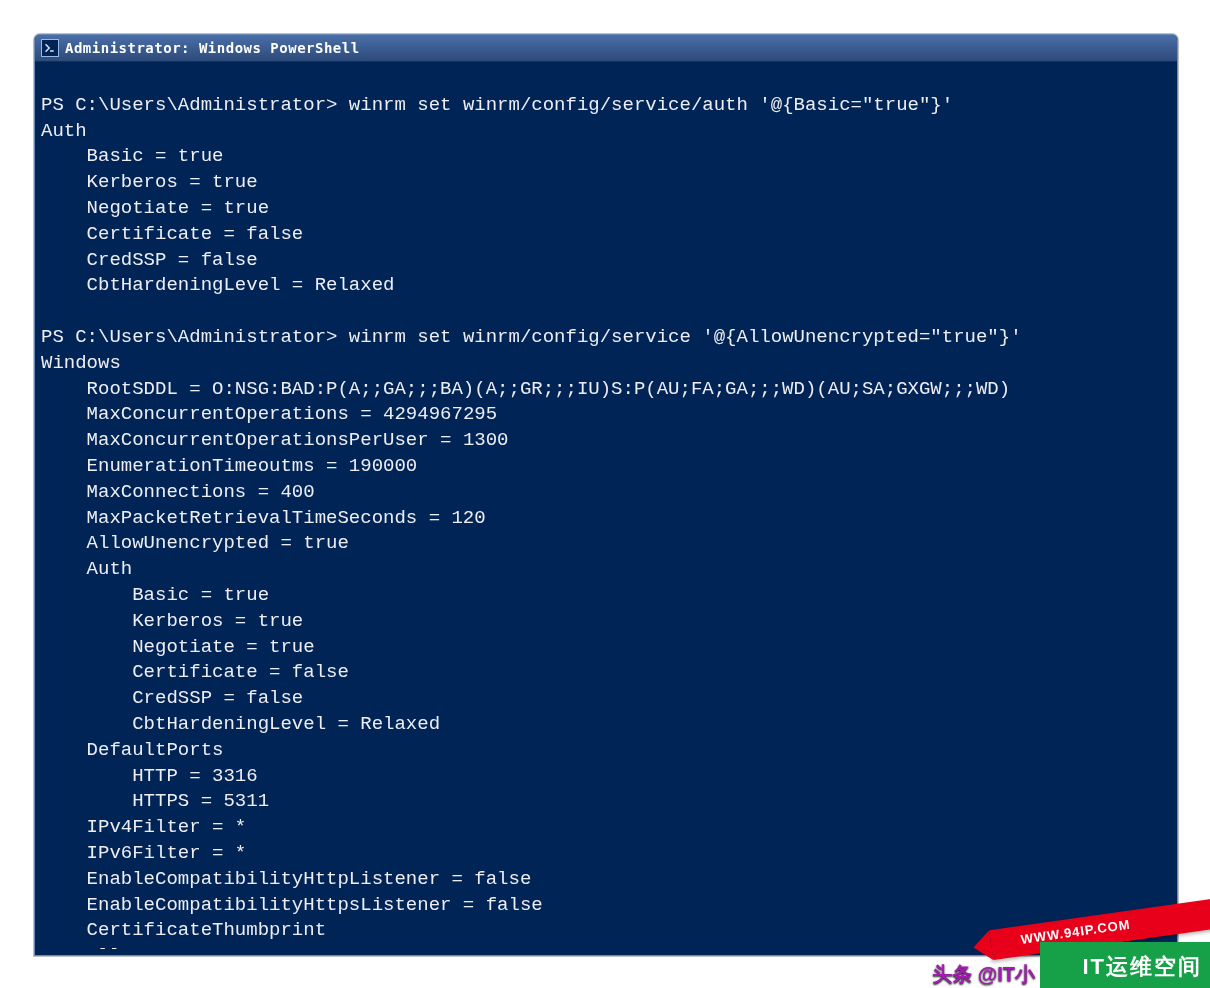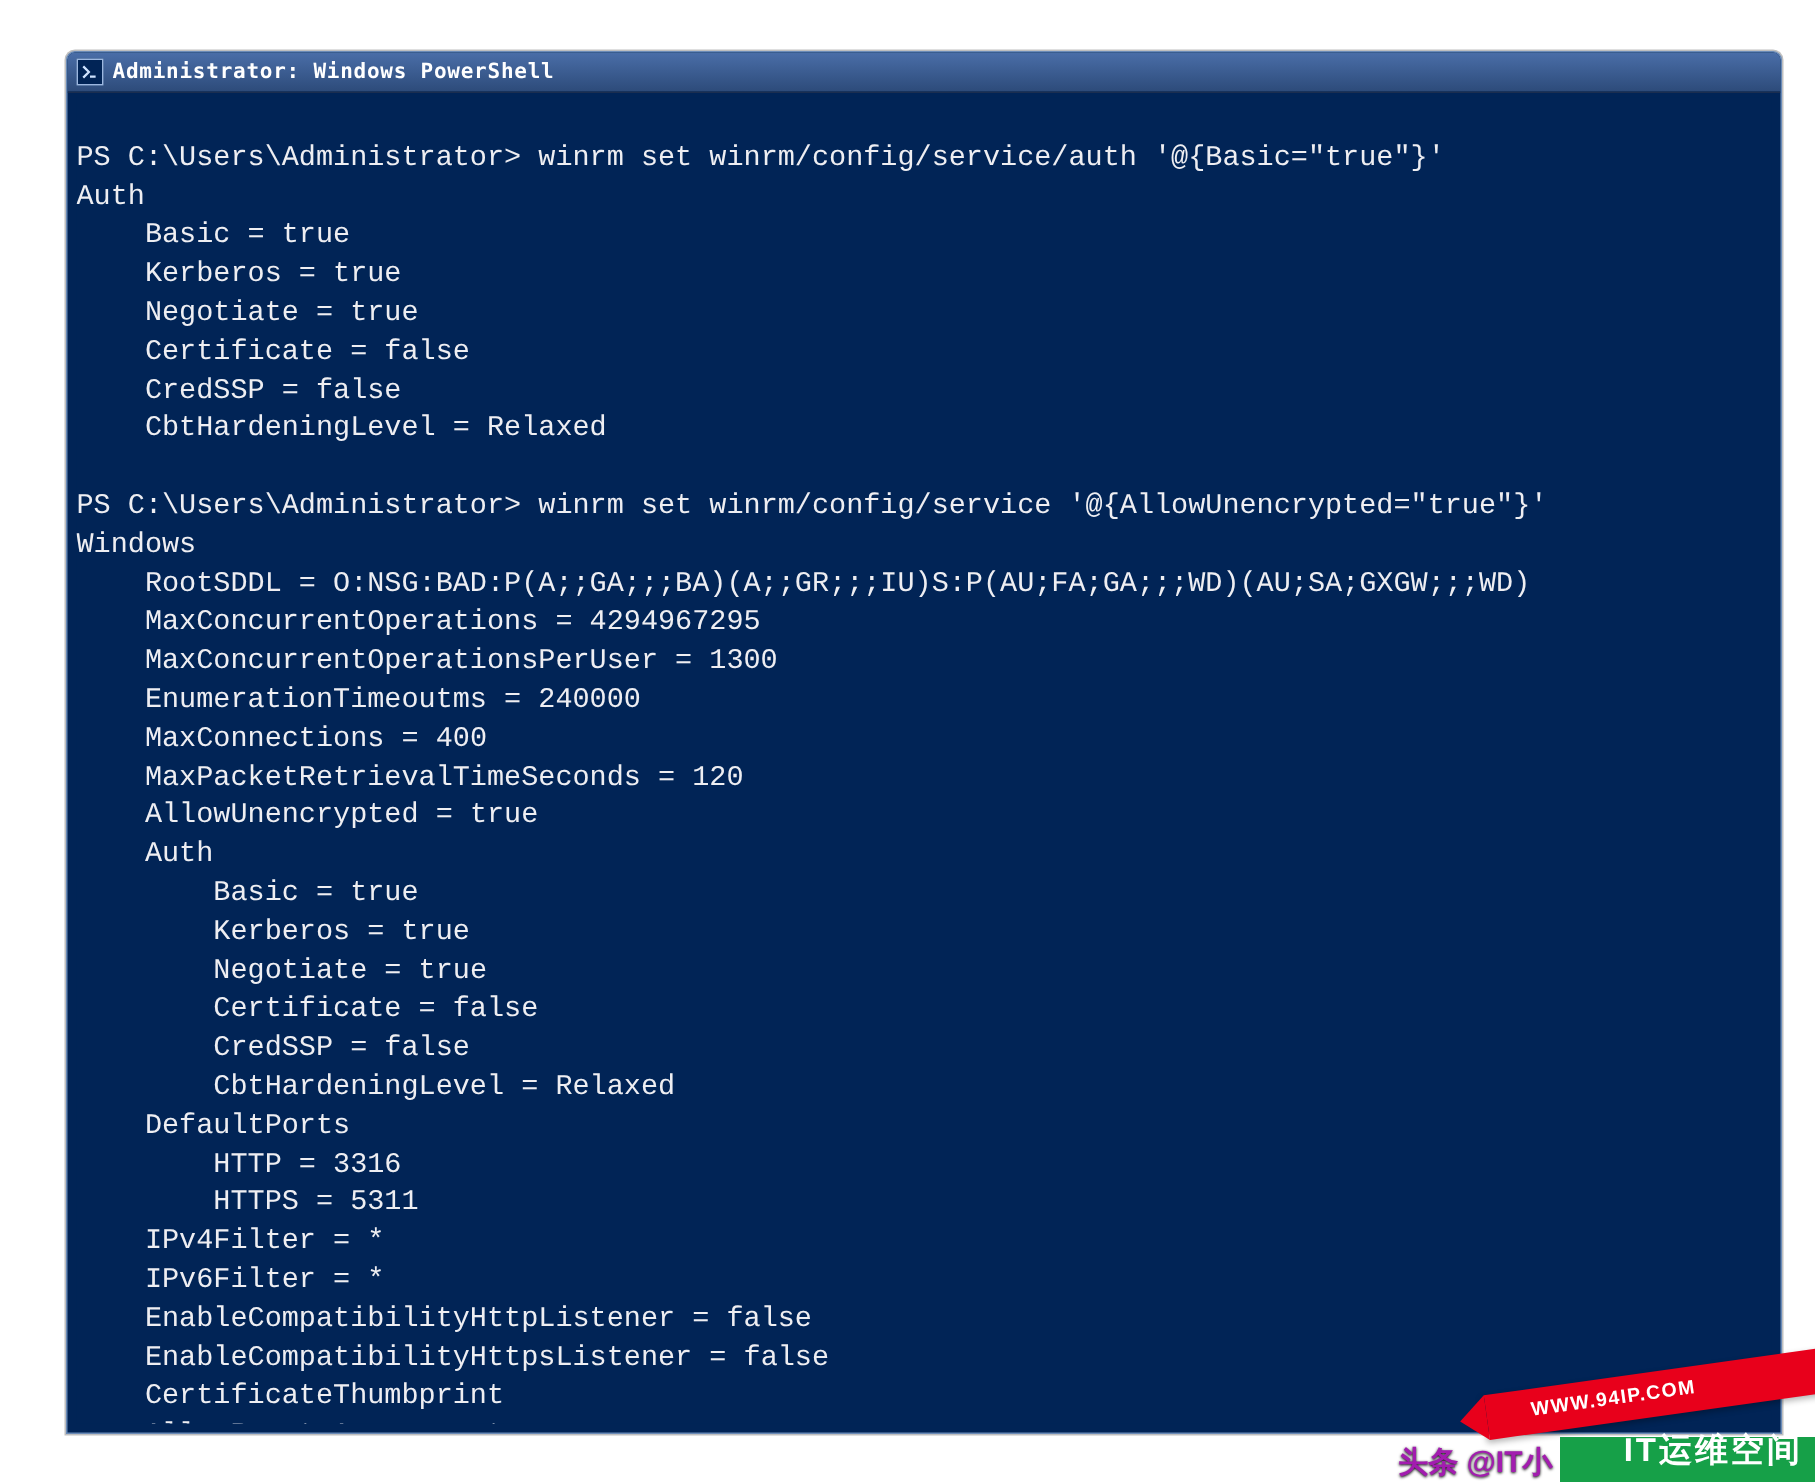--- a/index.html
+++ b/index.html
@@ -6,21 +6,21 @@
     margin: 0;
     padding: 0;
     width: 1210px;
     height: 988px;
     background: #ffffff;
     overflow: hidden;
     font-family: "Consolas", "Courier New", monospace;
   }
   .window {
     position: absolute;
-    left: 44px;
+    left: 34px;
     top: 34px;
     width: 1142px;
     height: 920px;
     background: #012456;
     border: 1px solid #6a8bb8;
     border-top-left-radius: 6px;
     border-top-right-radius: 6px;
     box-shadow: 0 0 0 1px #00000040;
     overflow: hidden;
   }
@@ -107,21 +107,21 @@
     color:#fff;
     font: bold 13px Arial, sans-serif;
     letter-spacing:1px;
     transform: none;
   }
   .green-block{
     position:absolute;
     right:0;
     bottom:0;
     width:170px;
-    height:30px;
+    height:46px;
     background:#16a048;
   }
   .green-block span{
     position:absolute;
     right:8px;
     bottom:6px;
     color:#fff;
     font: bold 22px "Microsoft YaHei","SimHei",sans-serif;
     letter-spacing:2px;
   }
@@ -157,21 +157,21 @@
 <span class="line">    Negotiate = <span>true</span></span>
 <span class="line">    Certificate = <span>false</span></span>
 <span class="line">    CredSSP = <span>false</span></span>
 <span class="line">    CbtHardeningLevel = <span>Relaxed</span></span>
 <span class="line"> </span>
 <span class="line"><span>PS C:\Users\Administrator&gt;</span> <span>winrm set winrm/config/service '@{AllowUnencrypted="true"}'</span></span>
 <span class="line">Windows</span>
 <span class="line">    RootSDDL = <span>O:NSG:BAD:P(A;;GA;;;BA)(A;;GR;;;IU)S:P(AU;FA;GA;;;WD)(AU;SA;GXGW;;;WD)</span></span>
 <span class="line">    MaxConcurrentOperations = <span>4294967295</span></span>
 <span class="line">    MaxConcurrentOperationsPerUser = <span>1300</span></span>
-<span class="line">    EnumerationTimeoutms = <span>240000</span></span>
+<span class="line">    EnumerationTimeoutms = <span>190000</span></span>
 <span class="line">    MaxConnections = <span>400</span></span>
 <span class="line">    MaxPacketRetrievalTimeSeconds = <span>120</span></span>
 <span class="line">    AllowUnencrypted = <span>true</span></span>
 <span class="line">    Auth</span>
 <span class="line">        Basic = <span>true</span></span>
 <span class="line">        Kerberos = <span>true</span></span>
 <span class="line">        Negotiate = <span>true</span></span>
 <span class="line">        Certificate = <span>false</span></span>
 <span class="line">        CredSSP = <span>false</span></span>
 <span class="line">        CbtHardeningLevel = <span>Relaxed</span></span>

